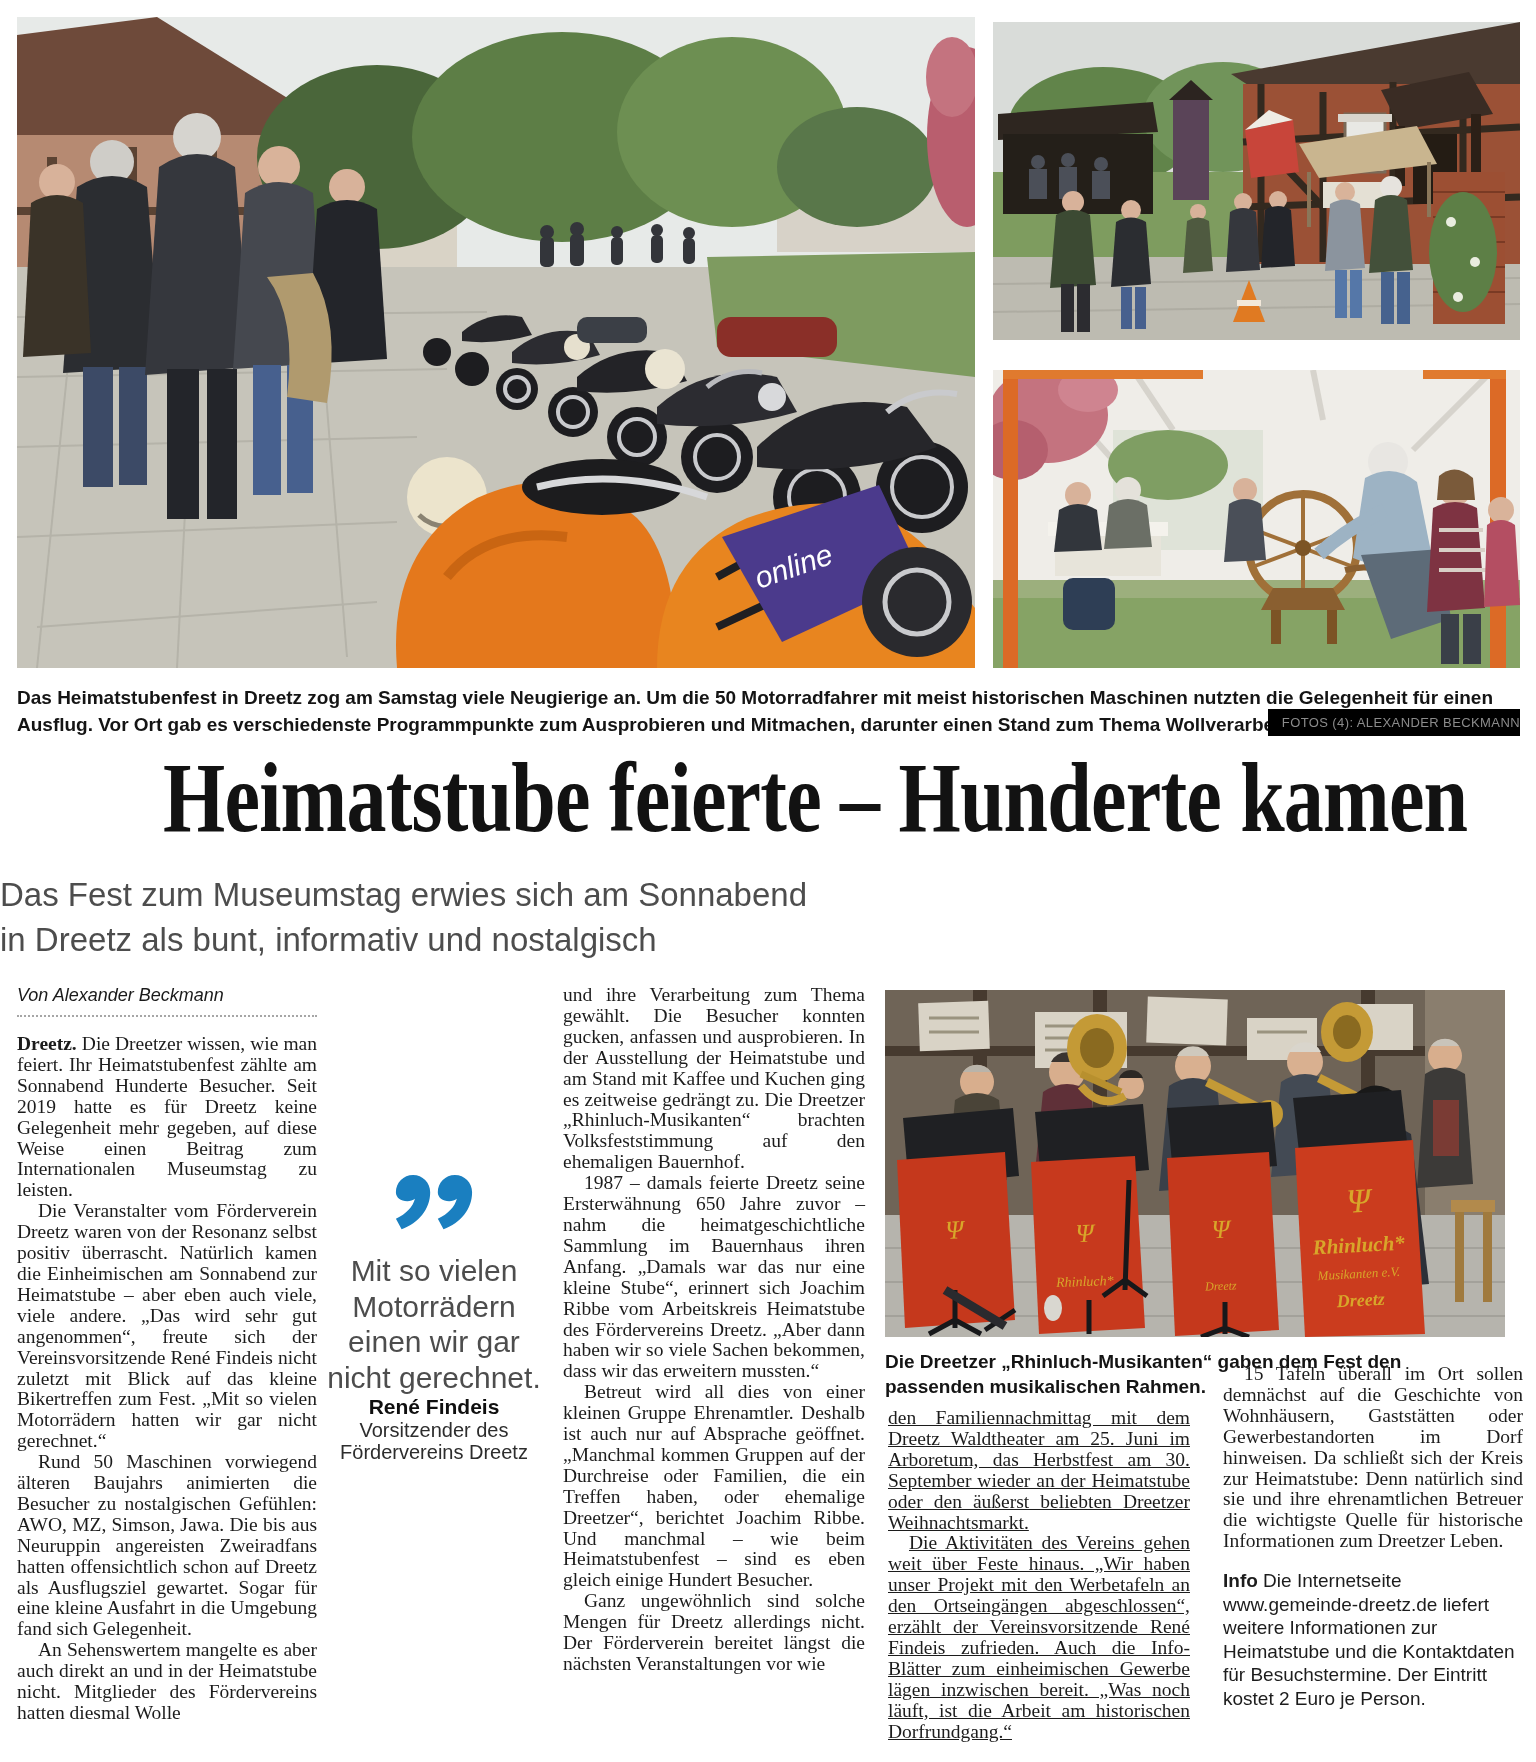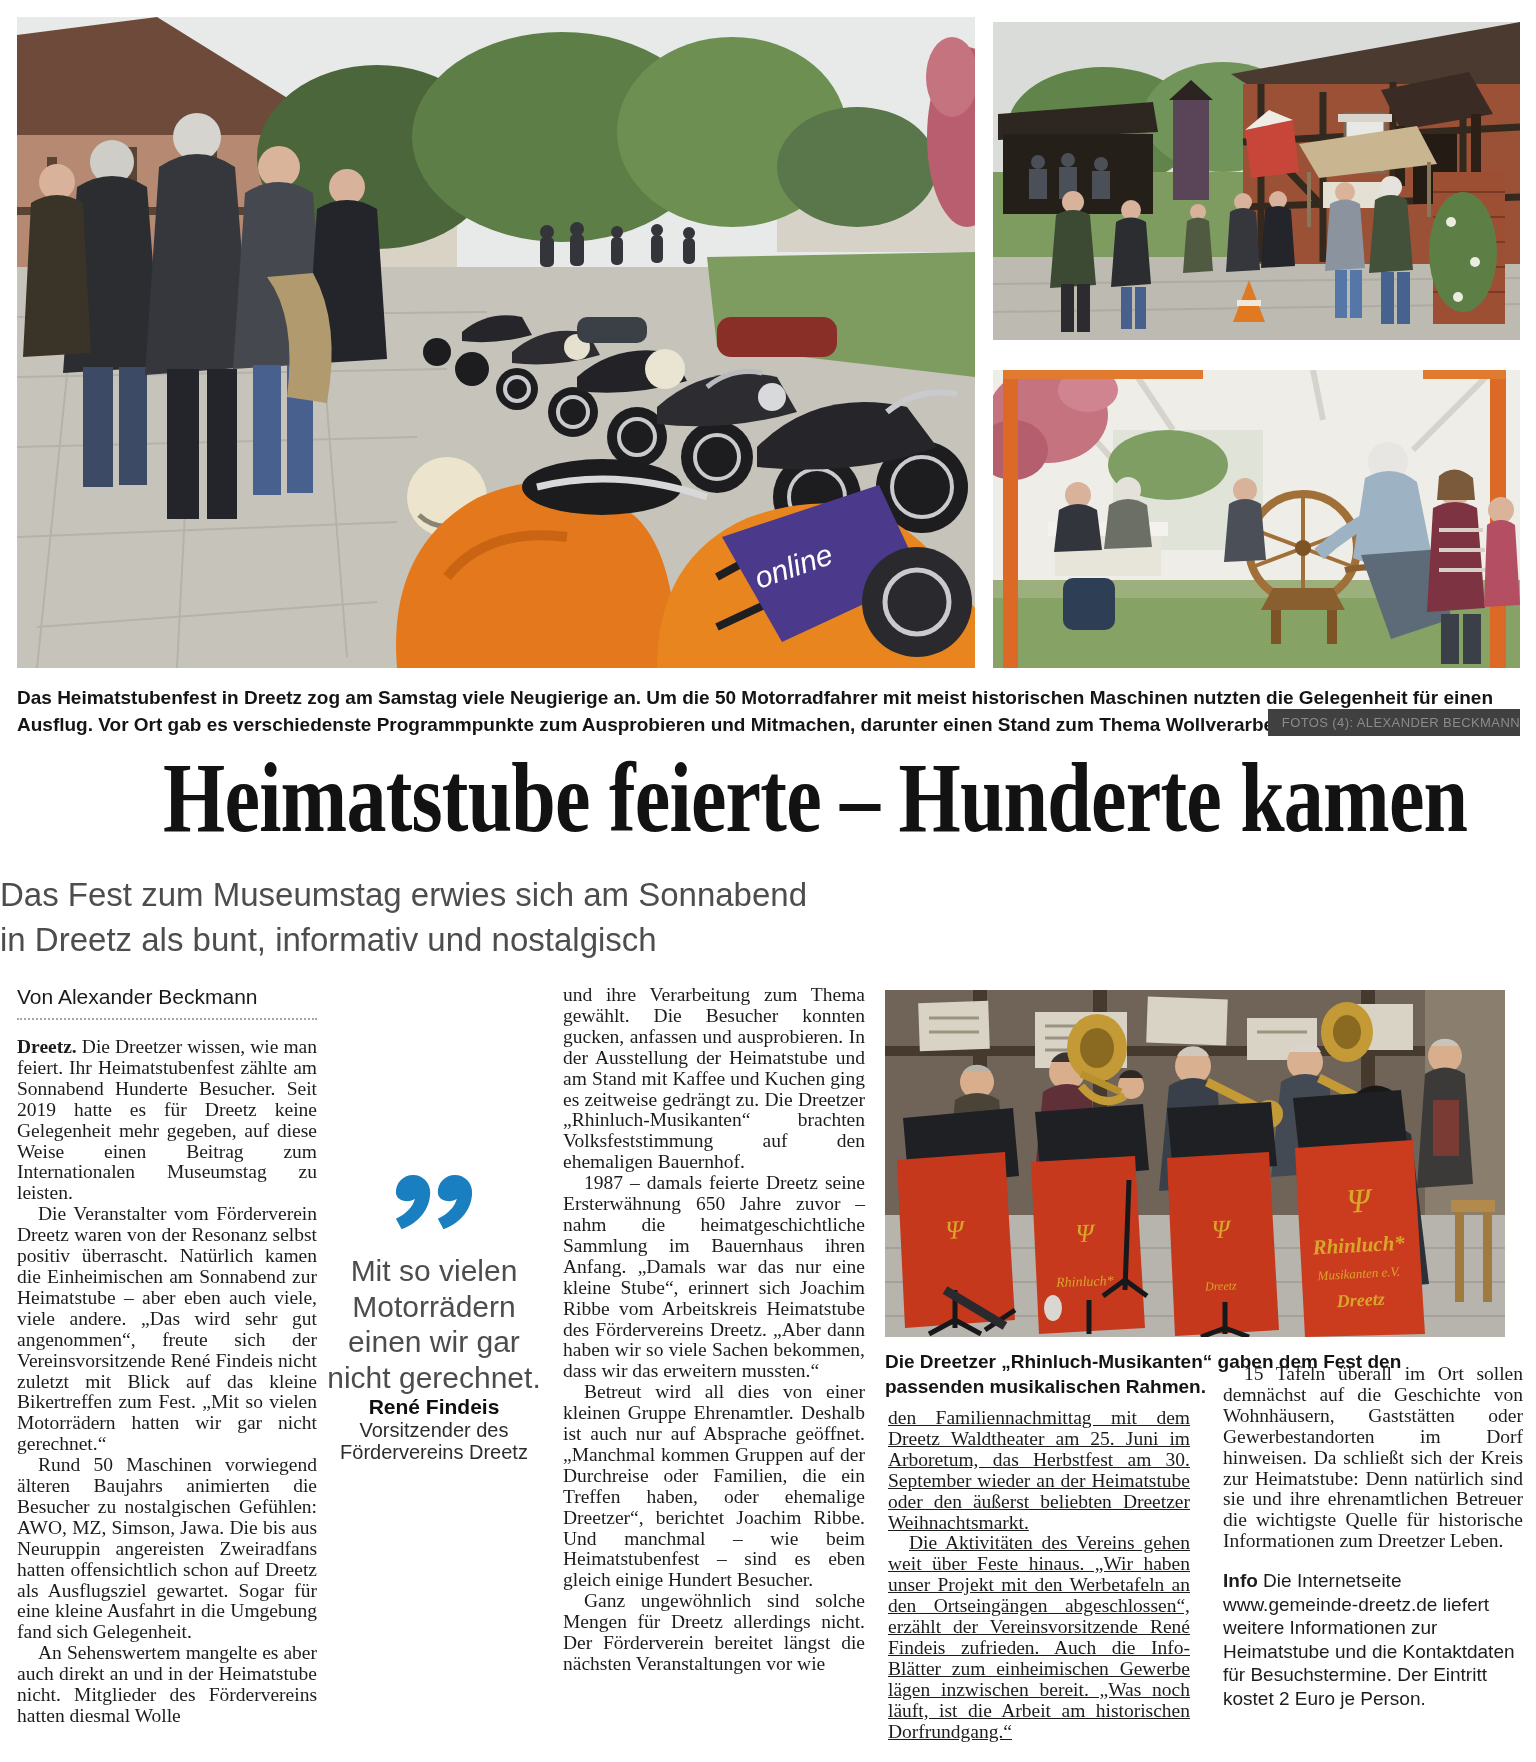--- a/index.html
+++ b/index.html
@@ -5,41 +5,41 @@
   html,body { margin:0; padding:0; background:#ffffff; }
   .page { position:relative; width:1536px; height:1762px; background:#fff; overflow:hidden;
           font-family:"Liberation Serif",serif; color:#1c1c1c; }
   .photo { position:absolute; overflow:hidden; background:#ddd; }
   .photo svg { display:block; width:100%; height:100%; }
 
   .caption { position:absolute; left:17px; top:684px; width:1503px;
              font-family:"Liberation Sans",sans-serif; font-weight:bold;
              font-size:19px; line-height:27px; color:#141414; }
   .credit  { position:absolute; right:0; bottom:2px; font-weight:normal;
-             font-size:13px; letter-spacing:.4px; color:#8b8b8b; background:#404040; padding-left:14px;margin-top:40px; }
+             font-size:13px; letter-spacing:.4px; color:#8b8b8b; background:#000000; padding-left:14px;margin-top:40px; }
 
   .headline { position:absolute; left:0; top:740px; width:1316px; text-align:left; }
   .headline span { display:inline-block; white-space:nowrap;
                    font-family:"Liberation Serif",serif; font-weight:bold;
                    font-size:100px; letter-spacing:-1px; color:#121212;
                    transform:scaleX(.80); transform-origin:center; }
 
   .subhead { position:absolute; left:0; top:872px; width:1536px; padding:0; text-align:left; }
   .subhead span { display:inline-block; max-width:840px;
                   font-family:"Liberation Sans",sans-serif; font-weight:normal;
                   font-size:33px; line-height:45px; color:#4d4d4d; }
 
   .col { position:absolute; top:985px; }
   #colwrap-c1 { left:17px;  width:300px; }
   #colwrap-c2 { left:563px; width:302px; }
   #colwrap-c3 { left:888px;  top:1408px; width:302px;text-decoration:underline; }
   #colwrap-c4 { left:1223px; top:1364px; width:300px; }
 
-  .byline { font-family:"Liberation Sans",sans-serif; font-size:21px; color:#1a1a1a;
-            padding-bottom:9px; border-bottom:2px dotted #a6a6a6; margin-bottom:17px; }
+  .byline { font-family:"Liberation Sans",sans-serif; font-size:18px; color:#1a1a1a;
+            padding-bottom:9px; border-bottom:2px dotted #a6a6a6; margin-bottom:17px;font-style:italic; }
 
   .bp { margin:0; font-size:19.5px; line-height:20.9px; text-align:justify;
         hyphens:auto; -webkit-hyphens:auto; }
   .bp.ind { text-indent:21px; }
   .bp.sans { font-family:"Liberation Sans",sans-serif; font-size:19px; line-height:23.5px; margin-top:17px; text-align:left; }
   .lead { font-weight:bold; }
 
   .quote-col { position:absolute; left:326px; top:985px; width:216px; text-align:center;
                font-family:"Liberation Sans",sans-serif; }
   .quote-icon { width:80px; height:58px; margin:190px auto 20px; }

